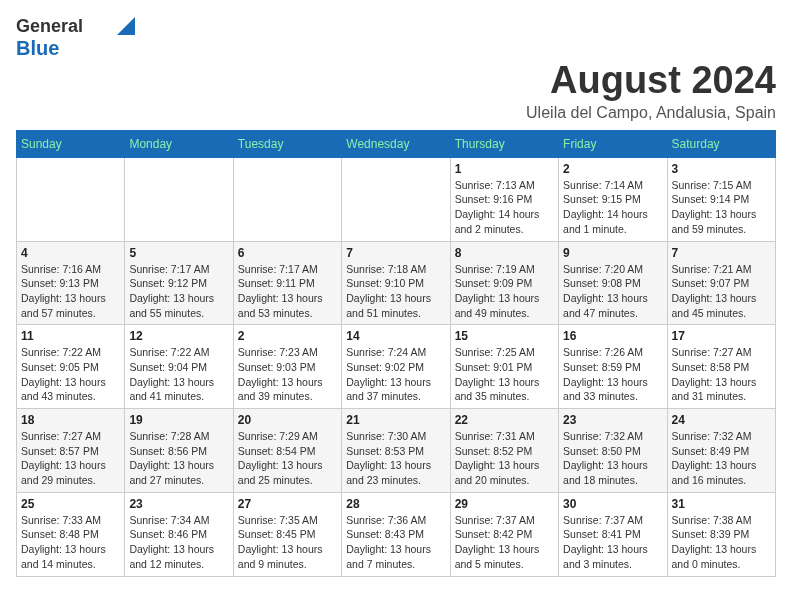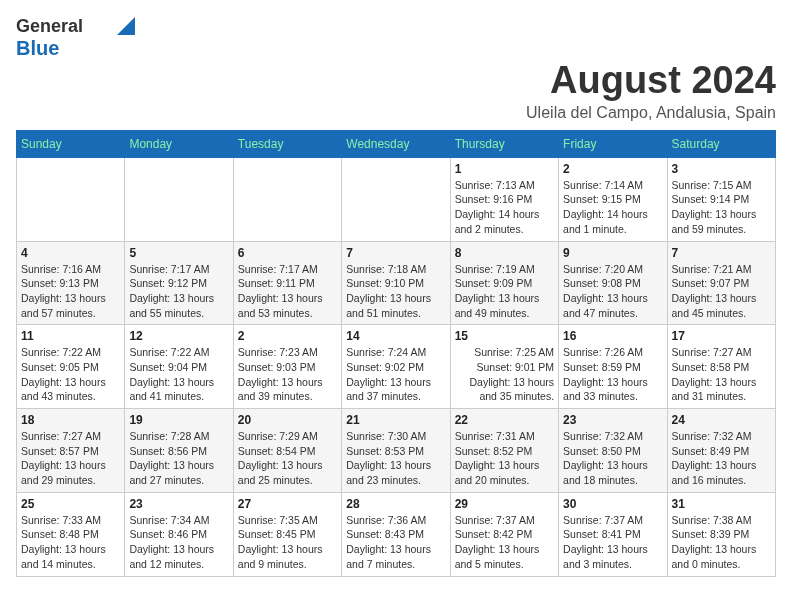--- a/index.html
+++ b/index.html
@@ -230,21 +230,21 @@
           </td>
           <td>
             <div class="day-number">14</div>
             <div class="day-info" style="white-space: pre-line;">Sunrise: 7:24 AM
 Sunset: 9:02 PM
 Daylight: 13 hours
 and 37 minutes.</div>
           </td>
           <td>
             <div class="day-number">15</div>
-            <div class="day-info" style="white-space: pre-line; text-align: right;">Sunrise: 7:25 AM
+            <div class="day-info" style="white-space: pre-line;">Sunrise: 7:25 AM
 Sunset: 9:01 PM
 Daylight: 13 hours
 and 35 minutes.</div>
           </td>
           <td>
             <div class="day-number">16</div>
             <div class="day-info" style="white-space: pre-line;">Sunrise: 7:26 AM
 Sunset: 8:59 PM
 Daylight: 13 hours
 and 33 minutes.</div>

